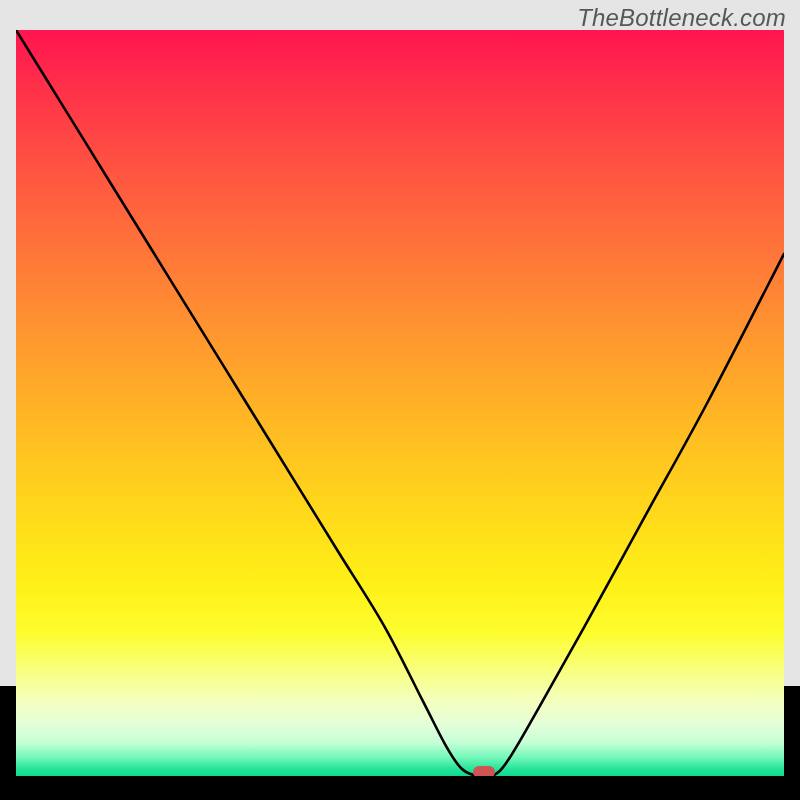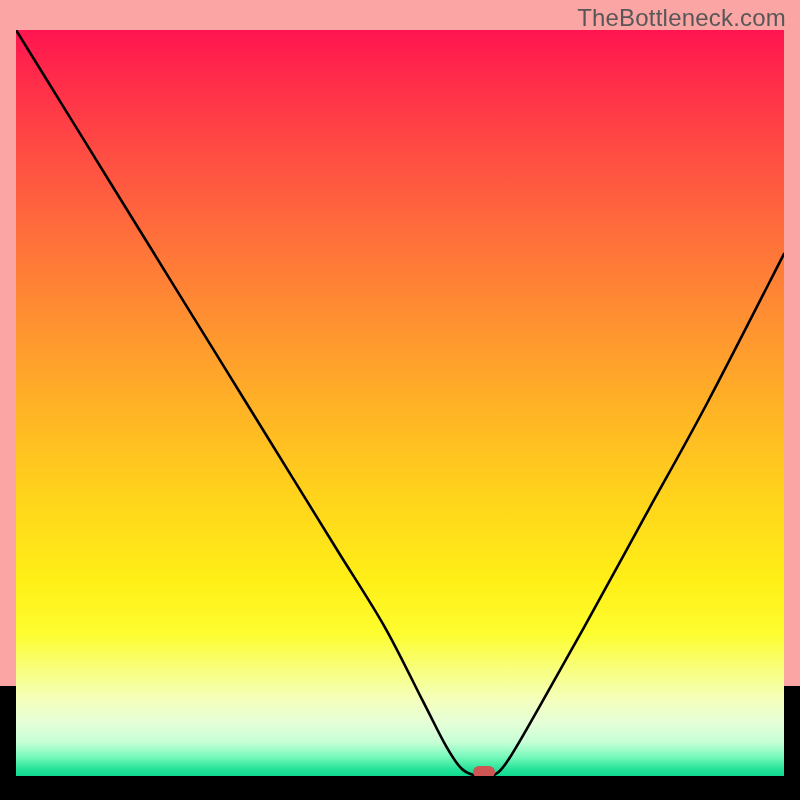--- a/index.html
+++ b/index.html
@@ -7,21 +7,22 @@
     padding: 0;
     width: 800px;
     height: 800px;
     background: #000;
     font-family: Arial, Helvetica, sans-serif;
   }
   .container {
     position: relative;
     width: 800px;
     height: 686px;
-    background: #fca5a5;
+    background: #e5e5e5;
+    font-style: italic;
   }
   .attribution {
     position: absolute;
     top: 4px;
     right: 14px;
     color: #575757;
     font-size: 24px;
     font-weight: normal;
     letter-spacing: 0.2px;
     z-index: 5;

